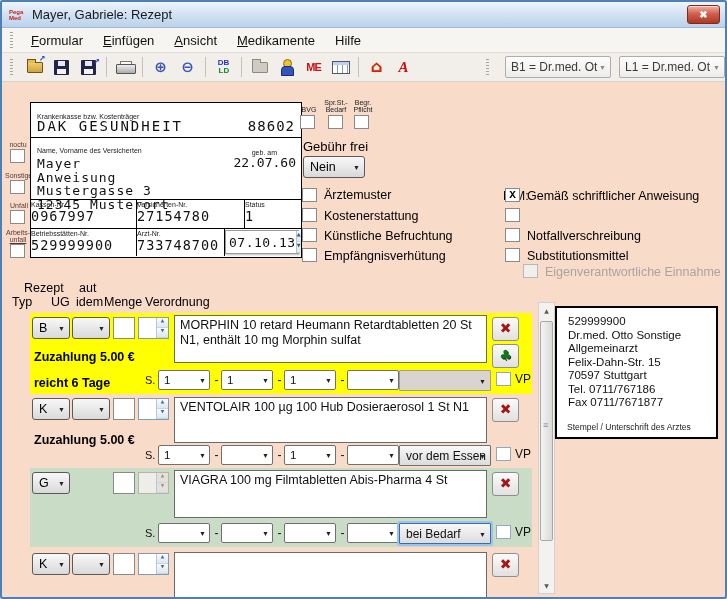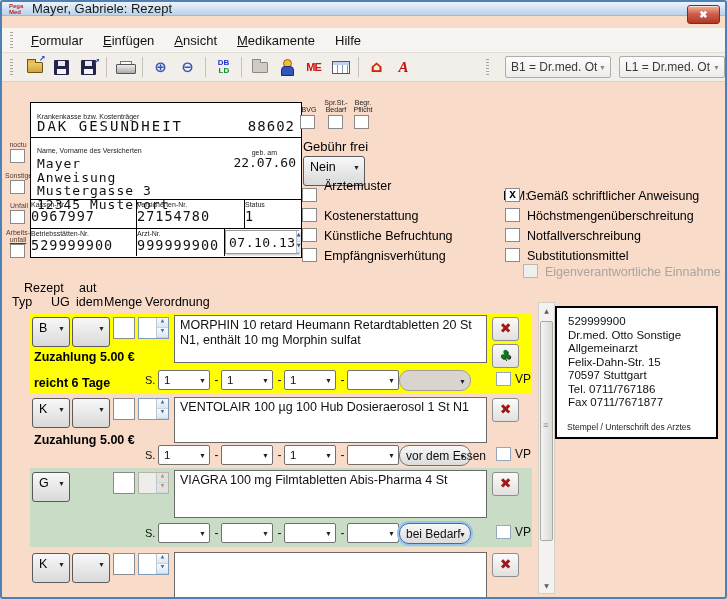--- a/index.html
+++ b/index.html
@@ -1,21 +1,21 @@
 <!DOCTYPE html>
 <html><head>
 <meta charset="utf-8">
 <style>
   html,body{margin:0;padding:0;background:#D6D2CA;}
   *{box-sizing:border-box;}
   .win{position:relative;width:727px;height:599px;margin:0 auto;background:#F9DBCA;
        border:2px solid #4E7FB5;border-radius:3px;overflow:hidden;
        font-family:"Liberation Sans",sans-serif;color:#111;}
   
-  .titlebar{position:absolute;top:0;left:0;right:0;height:14px;
+  .titlebar{position:absolute;top:0;left:0;right:0;height:26px;
             background:linear-gradient(#EDF4FC,#CFE0F2 55%,#BBD2EA);
             border-bottom:1px solid #9FB9D6;display:flex;align-items:center;padding-left:7px;}
   .appicon{width:20px;font:bold 6px/6px "Liberation Sans",sans-serif;color:#C42222;margin-top:1px;}
   .appicon span{display:block;}
   .title{font-size:13px;margin-left:3px;color:#1a1a1a;}
   .closebtn{position:absolute;top:3px;right:5px;width:33px;height:19px;
             background:linear-gradient(#F2B5A5,#D2604E 45%,#AE3826);
             border:1px solid #7E2A1C;border-radius:3px;color:#fff;
             font:bold 10px/17px "Liberation Sans",sans-serif;text-align:center;
             box-shadow:inset 0 1px 0 rgba(255,255,255,.6);cursor:default;}
@@ -68,29 +68,29 @@
   .tb-select{height:22px;width:106px;margin-left:8px;background:linear-gradient(#FDFDFD,#EDECEA);
              border:1px solid #ADADAD;border-radius:2px;display:flex;align-items:center;
              font-size:12px;color:#3A3A3A;padding:0 5px;position:relative;white-space:nowrap;overflow:hidden;}
   .tb-select::after{content:"▼";position:absolute;right:4px;top:7px;font-size:7px;color:#8A8A8A;}
   
   .cb{position:absolute;width:15px;height:14px;background:#fff;border:1px solid #8A8A8A;
       font:bold 11px/12px "Liberation Mono",monospace;text-align:center;color:#000;}
   .cb.dis{background:#F1EFEC;border-color:#BBB7B0;}
   .lbl{position:absolute;font-size:12.5px;color:#000;white-space:nowrap;}
   .tinylbl{position:absolute;font-size:7px;color:#553A34;white-space:nowrap;}
-  .dd{position:absolute;height:30px;background:linear-gradient(#F8F8F8,#D9D9D9);
+  .dd{position:absolute;height:22px;background:linear-gradient(#F8F8F8,#D9D9D9);
       border:1px solid #5A5A5A;border-radius:3px;font-size:12.5px;color:#000;
       padding:3px 0 0 6px;white-space:nowrap;overflow:hidden;}
   .dd::after{content:"▼";position:absolute;right:4px;top:7px;font-size:7px;color:#222;}
   .sdd{position:relative;width:52px;height:20px;background:#fff;border:1px solid #707070;border-radius:2px;
        font-size:11.5px;padding:3px 0 0 5px;margin-right:2px;}
   .sdd::after{content:"▼";position:absolute;right:3px;top:6px;font-size:7px;color:#222;}
-  .widedd{position:absolute;width:72px;height:21px;background:linear-gradient(#F8F8F8,#DCDCDC);
-       border:1px solid #707070;border-radius:10px;font-size:12px;padding:3px 0 0 6px;white-space:nowrap;}
+  .widedd{position:absolute;width:92px;height:21px;background:linear-gradient(#F8F8F8,#DCDCDC);
+       border:1px solid #707070;border-radius:1px;font-size:12px;padding:3px 0 0 6px;white-space:nowrap;}
   .widedd::after{content:"▼";position:absolute;right:4px;top:7px;font-size:7px;color:#222;}
   .widedd.dis{background:#D9D5CE;border-color:#A29E96;}
   .widedd.focus{box-shadow:0 0 0 2px #9CC3EF;border-color:#3A6EA5;}
   .spin{position:absolute;width:31px;height:22px;background:#fff;border:1px solid #7F9DB9;display:flex;}
   .spin .sp-val{flex:1;}
   .spin .sp-btns{width:12px;border-left:1px solid #B8C8D8;display:flex;flex-direction:column;}
   .spin .sp-btns i{flex:1;font:4.5px/5px "DejaVu Sans",sans-serif;color:#3A6EA5;text-align:center;
        font-style:normal;background:linear-gradient(#FBFBFB,#DDE6F0);border-bottom:1px solid #C8D4E0;}
   .spin.dis{background:#EFEDE9;border-color:#B8B4AC;}
   .spin.dis .sp-btns i{color:#9A968E;background:#E4E1DB;}
@@ -269,21 +269,21 @@
         <div class="v mono">1</div>
       </div>
     </div>
     <div class="sec s4">
       <div class="col" style="width:106px;">
         <div class="microlbl">Betriebsstätten-Nr.</div>
         <div class="v mono">529999900</div>
       </div>
       <div class="col" style="width:88px;">
         <div class="microlbl">Arzt-Nr.</div>
-        <div class="v mono">999999900</div>
+        <div class="v mono">733748700</div>
       </div>
       <div class="datebox">
         <span class="dv mono">07.10.13</span>
         <span class="sp-btns">
             <i>▲</i>
             <i>▼</i>
           </span>
       </div>
     </div>
   </div>
@@ -294,33 +294,32 @@
   <div class="tinylbl" style="left:320px;top:104px;width:28px;text-align:center;color:#222;">Bedarf</div>
   <div class="cb" style="left:326px;top:113px;"></div>
   <div class="tinylbl" style="left:348px;top:97px;width:26px;text-align:center;color:#222;">Begr.</div>
   <div class="tinylbl" style="left:348px;top:104px;width:26px;text-align:center;color:#222;">Pflicht</div>
   <div class="cb" style="left:352px;top:113px;"></div>
 
   <div class="lbl" style="left:301px;top:137px;font-size:13px;">Gebühr frei</div>
   <div class="dd" style="left:301px;top:154px;width:62px;"><span>Nein</span></div>
 
   <div class="cb" style="left:300px;top:186px;"></div>
-  <div class="lbl" style="left:322px;top:177px;">Ärztemuster</div>
+  <div class="lbl" style="left:322px;top:186px;">Ärztemuster</div>
   <div class="cb" style="left:300px;top:206px;"></div>
   <div class="lbl" style="left:322px;top:207px;">Kostenerstattung</div>
   <div class="cb" style="left:300px;top:226px;"></div>
   <div class="lbl" style="left:322px;top:227px;">Künstliche Befruchtung</div>
   <div class="cb" style="left:300px;top:246px;"></div>
   <div class="lbl" style="left:322px;top:247px;">Empfängnisverhütung</div>
 
   <div class="lbl" style="left:466px;top:187px;margin-left:35px;">BtM:</div>
   <div class="cb" style="left:503px;top:186px;"><span>X</span></div>
   <div class="lbl" style="left:525px;top:187px;">Gemäß schriftlicher Anweisung</div>
   <div class="cb" style="left:503px;top:206px;"><span></span></div>
-  <div class="lbl" style="left:525px;top:207px;">Höchstmengenüberschreitung</div>
   <div class="cb" style="left:503px;top:226px;"><span></span></div>
   <div class="lbl" style="left:525px;top:227px;">Notfallverschreibung</div>
   <div class="cb" style="left:503px;top:246px;"><span></span></div>
   <div class="lbl" style="left:525px;top:247px;">Substitutionsmittel</div>
   <div class="cb dis" style="left:521px;top:262px;"></div>
   <div class="lbl" style="left:543px;top:263px;color:#A8A49E;">Eigenverantwortliche Einnahme</div>
 
   <div class="lbl" style="left:22px;top:279px;">Rezept</div>
   <div class="lbl" style="left:77px;top:279px;">aut</div>
   <div class="lbl" style="left:10px;top:293px;">Typ</div>

